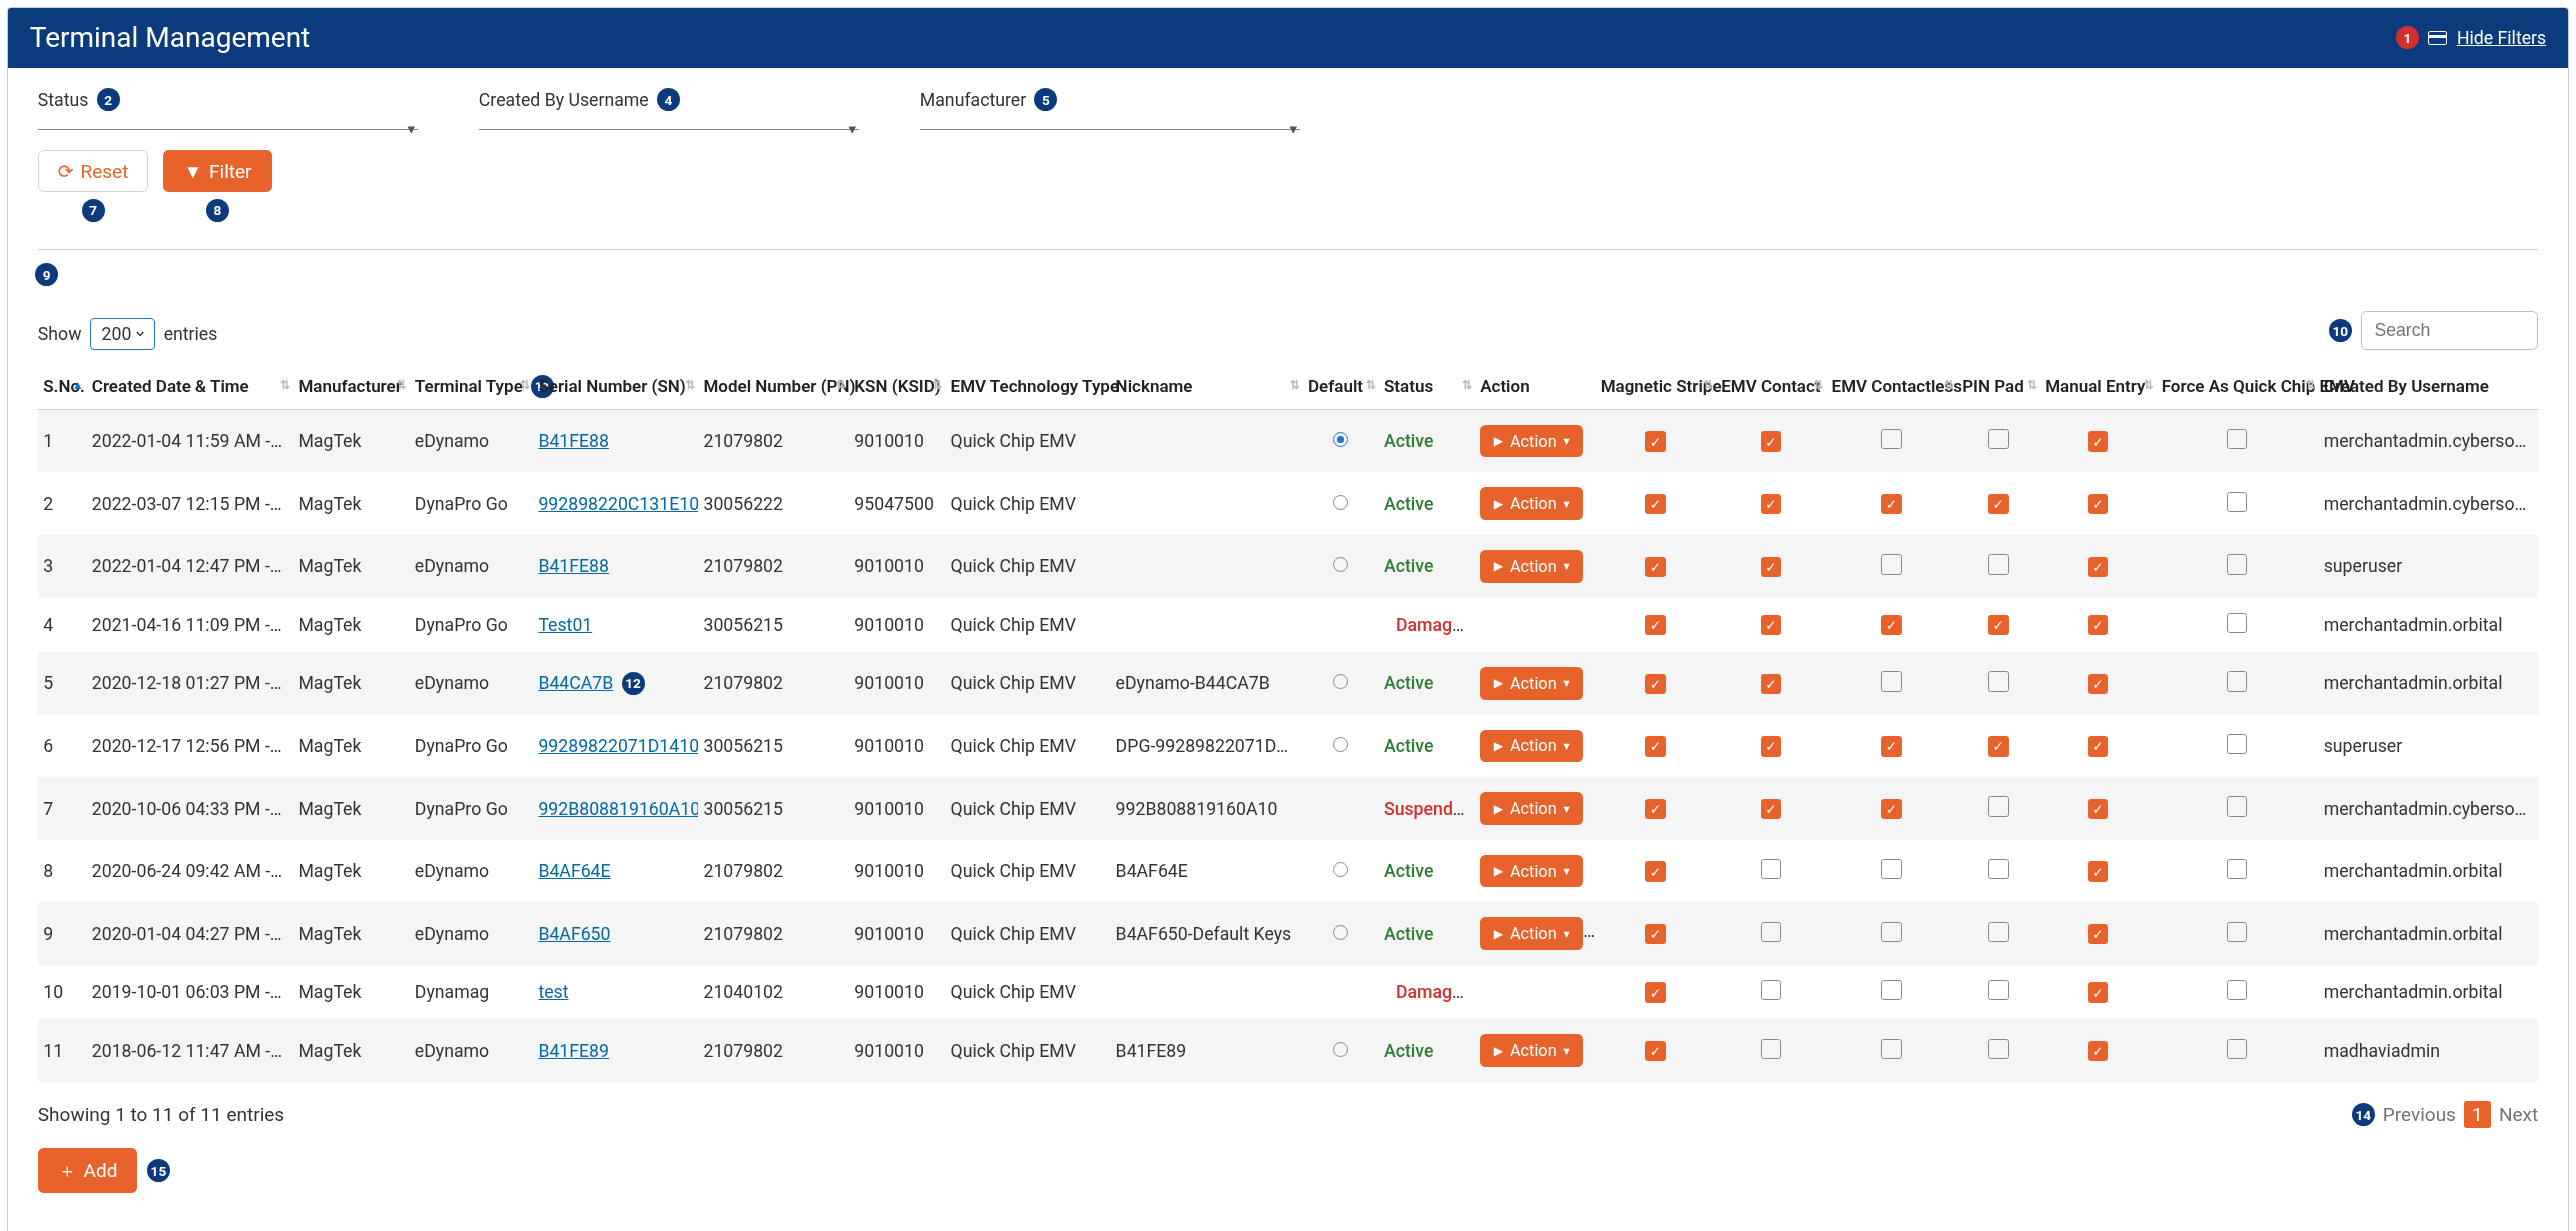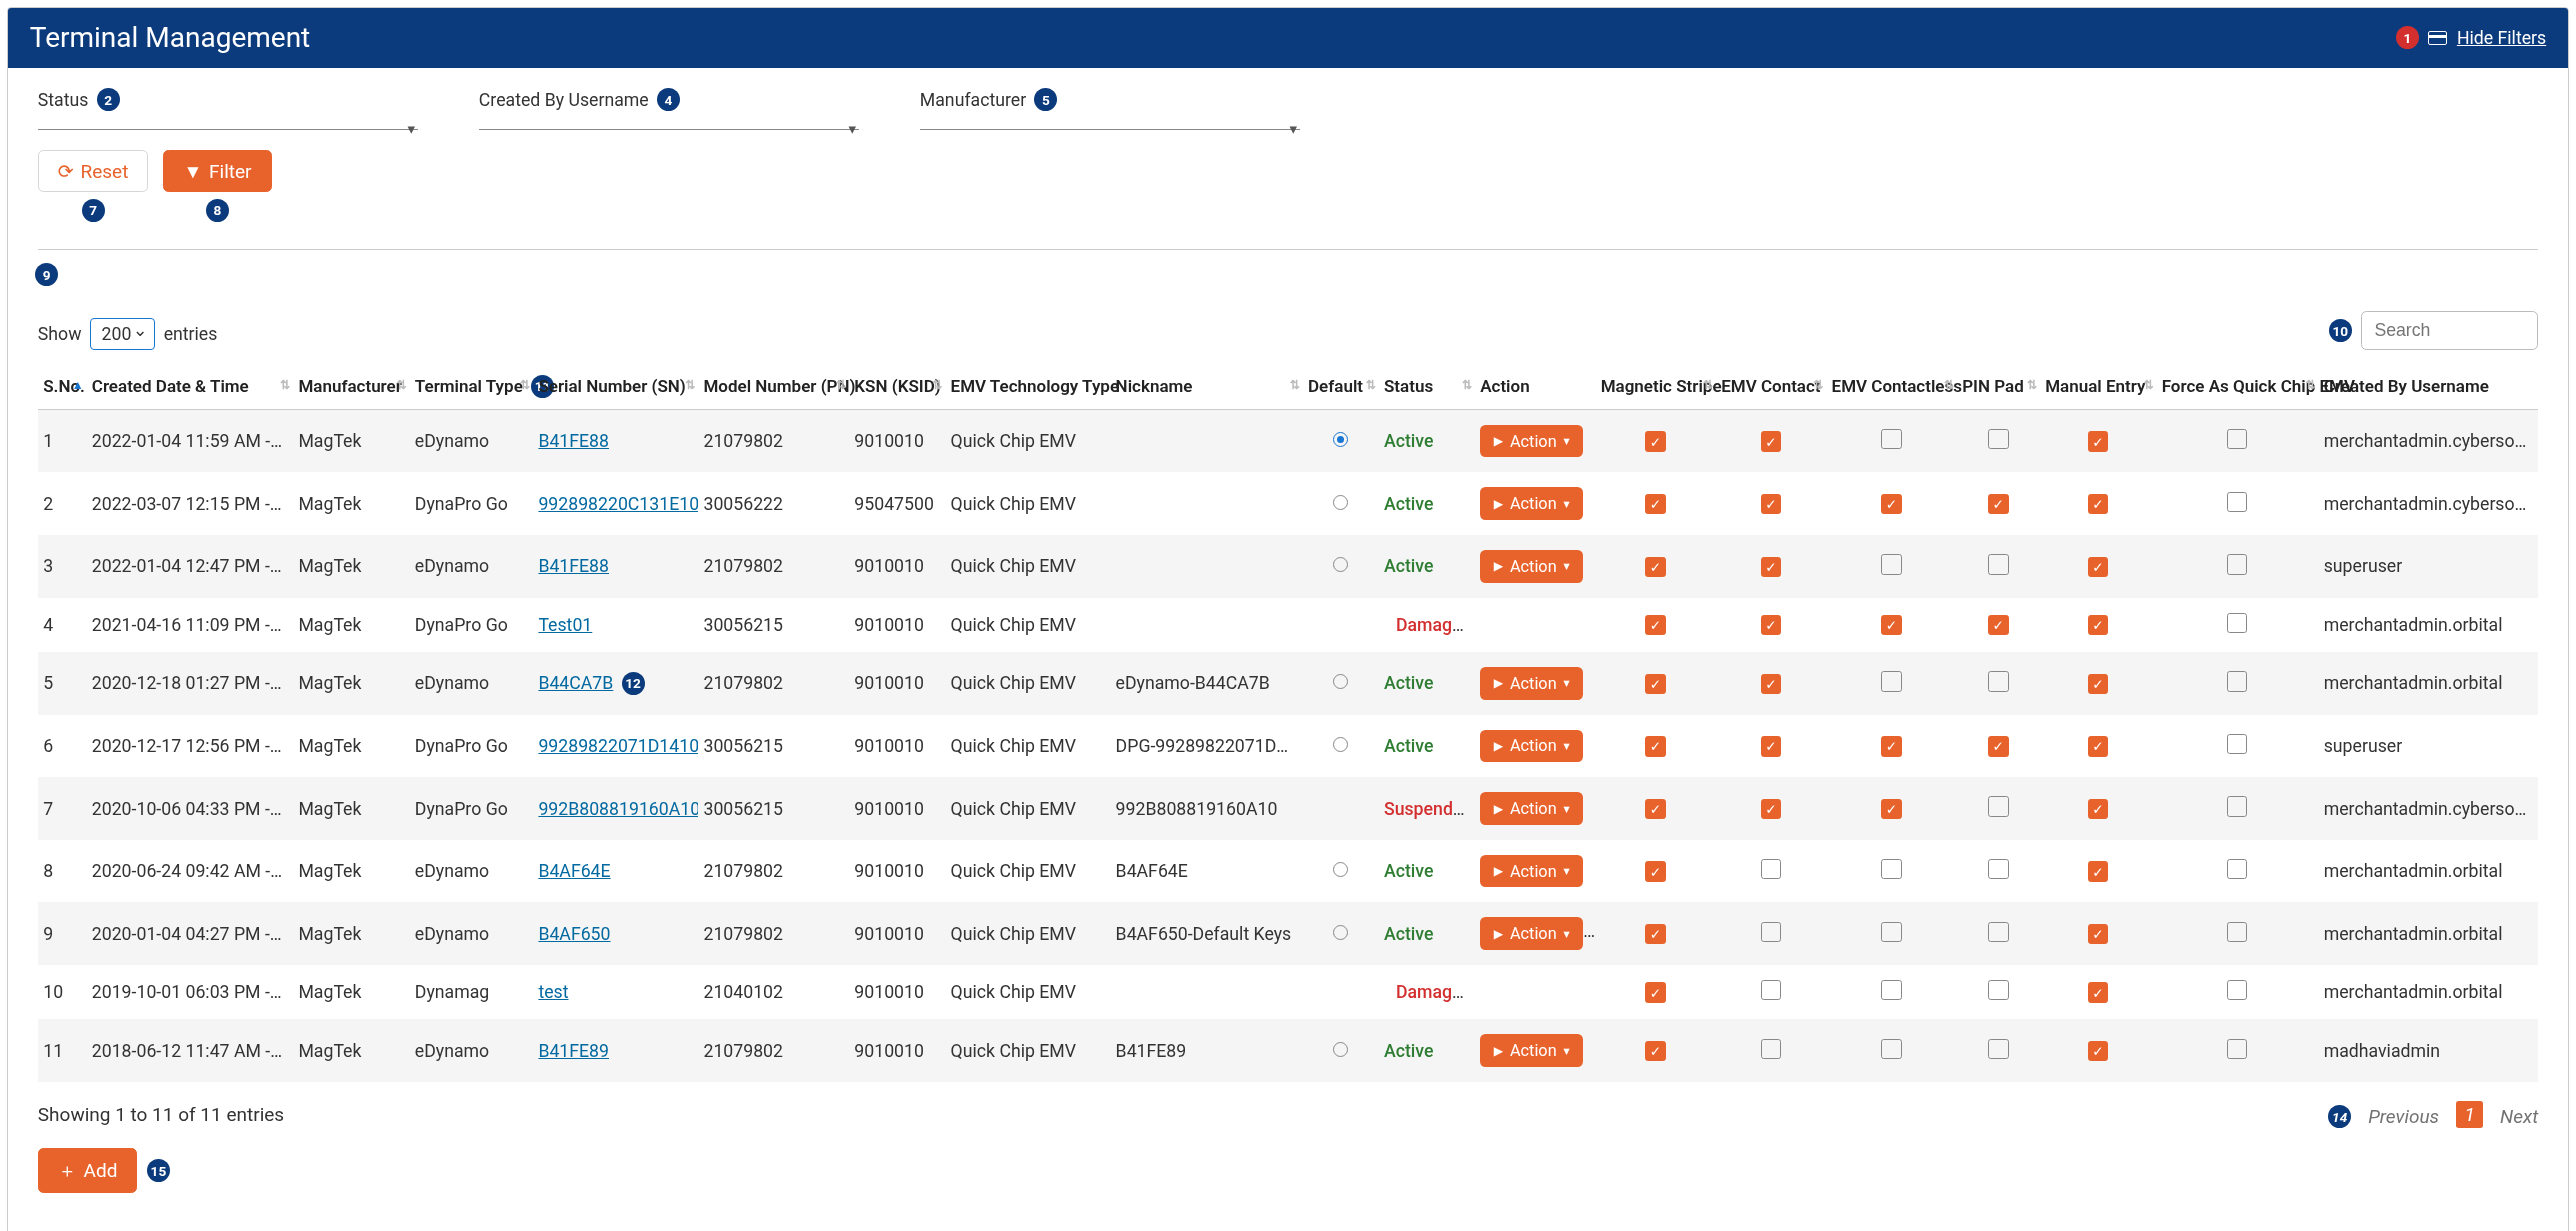--- a/index.html
+++ b/index.html
@@ -225,21 +225,21 @@
   }
   .center { text-align: center; }
   .footer-row {
     display: flex;
     justify-content: space-between;
     align-items: center;
     padding: 19px 30px 0 30px;
     font-size: 19px;
     color: #333;
   }
-  .pager { display: flex; align-items: flex-end; gap: 17px; font-size: 19px; font-style: italic; }
+  .pager { display: flex; align-items: center; gap: 8px; font-size: 19px; }
   .pager .page-num {
     background: #e8632c; color: #fff;
     width: 27px; height: 27px;
     display: inline-flex; align-items: center; justify-content: center;
     border-radius: 2.7px;
   }
   .pager .prev, .pager .next { color: #737373; cursor: pointer; }
   .add-row { padding: 20.4px 30px; display: flex; align-items: center; gap: 9.5px; }
   .card-icon {
     display: inline-block; width: 19px; height: 13.6px;

